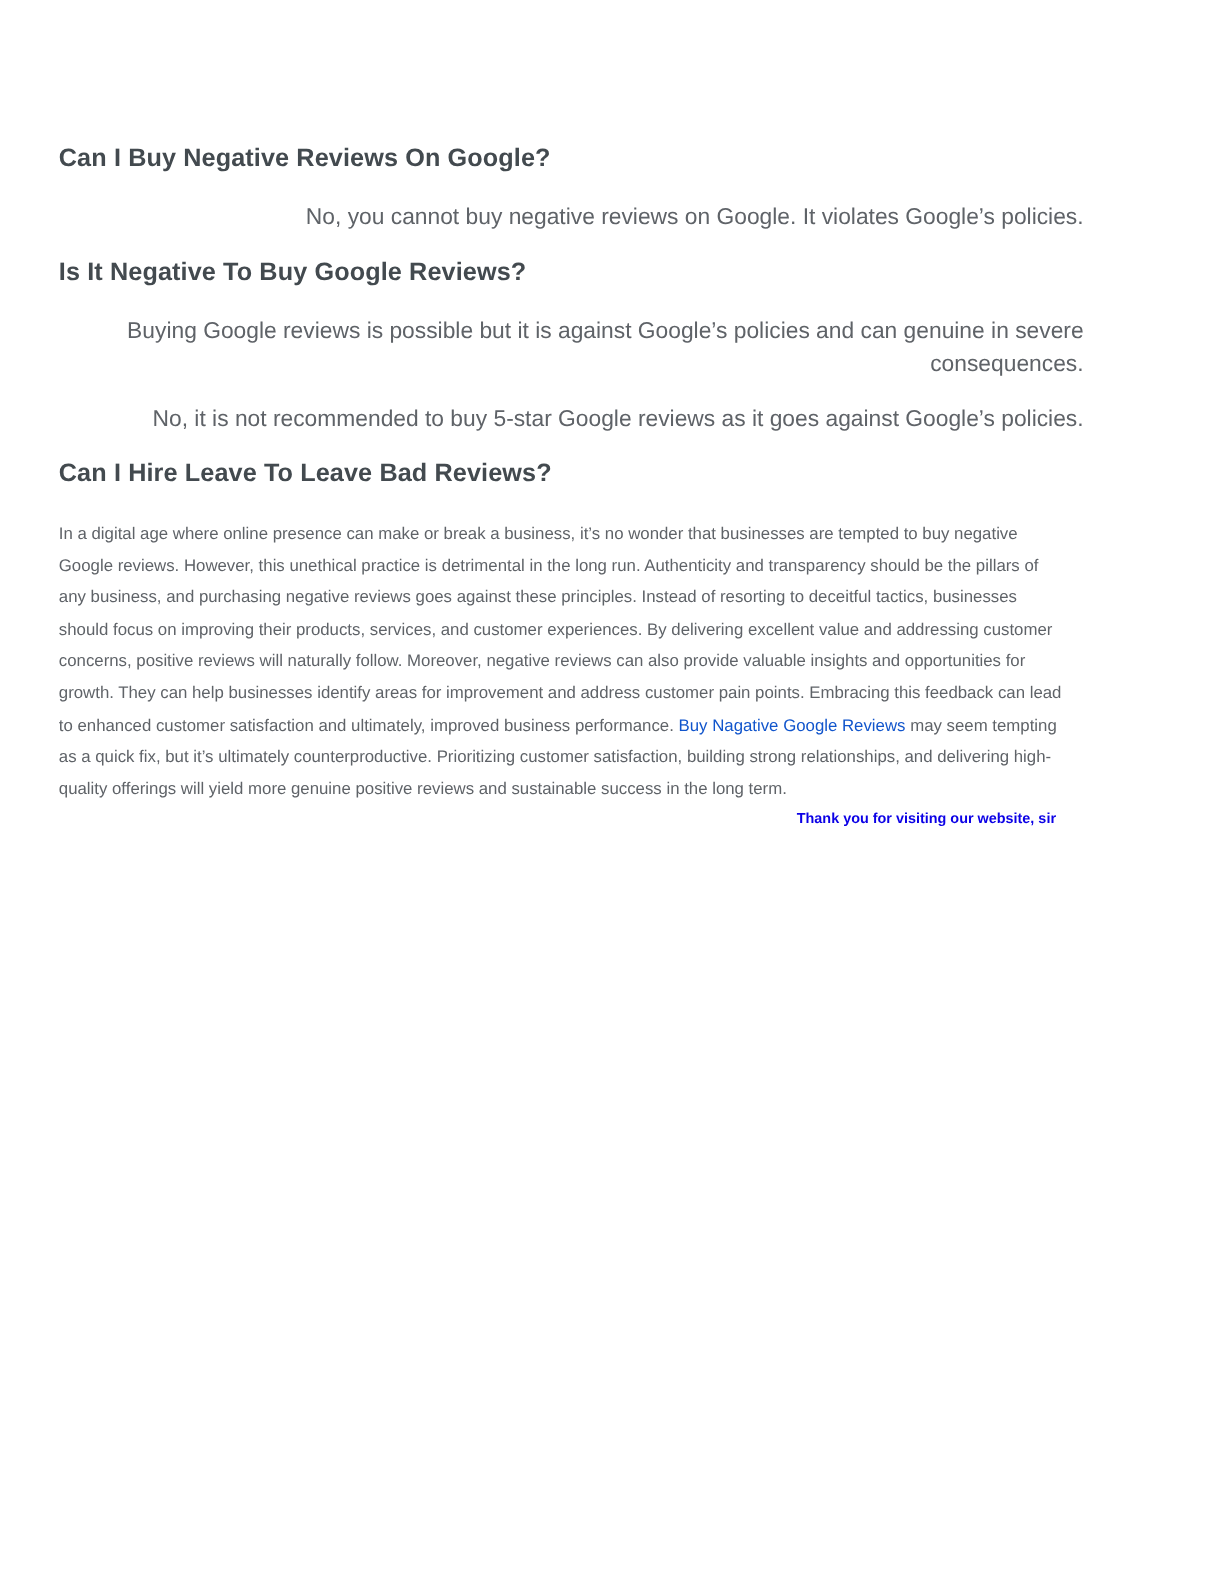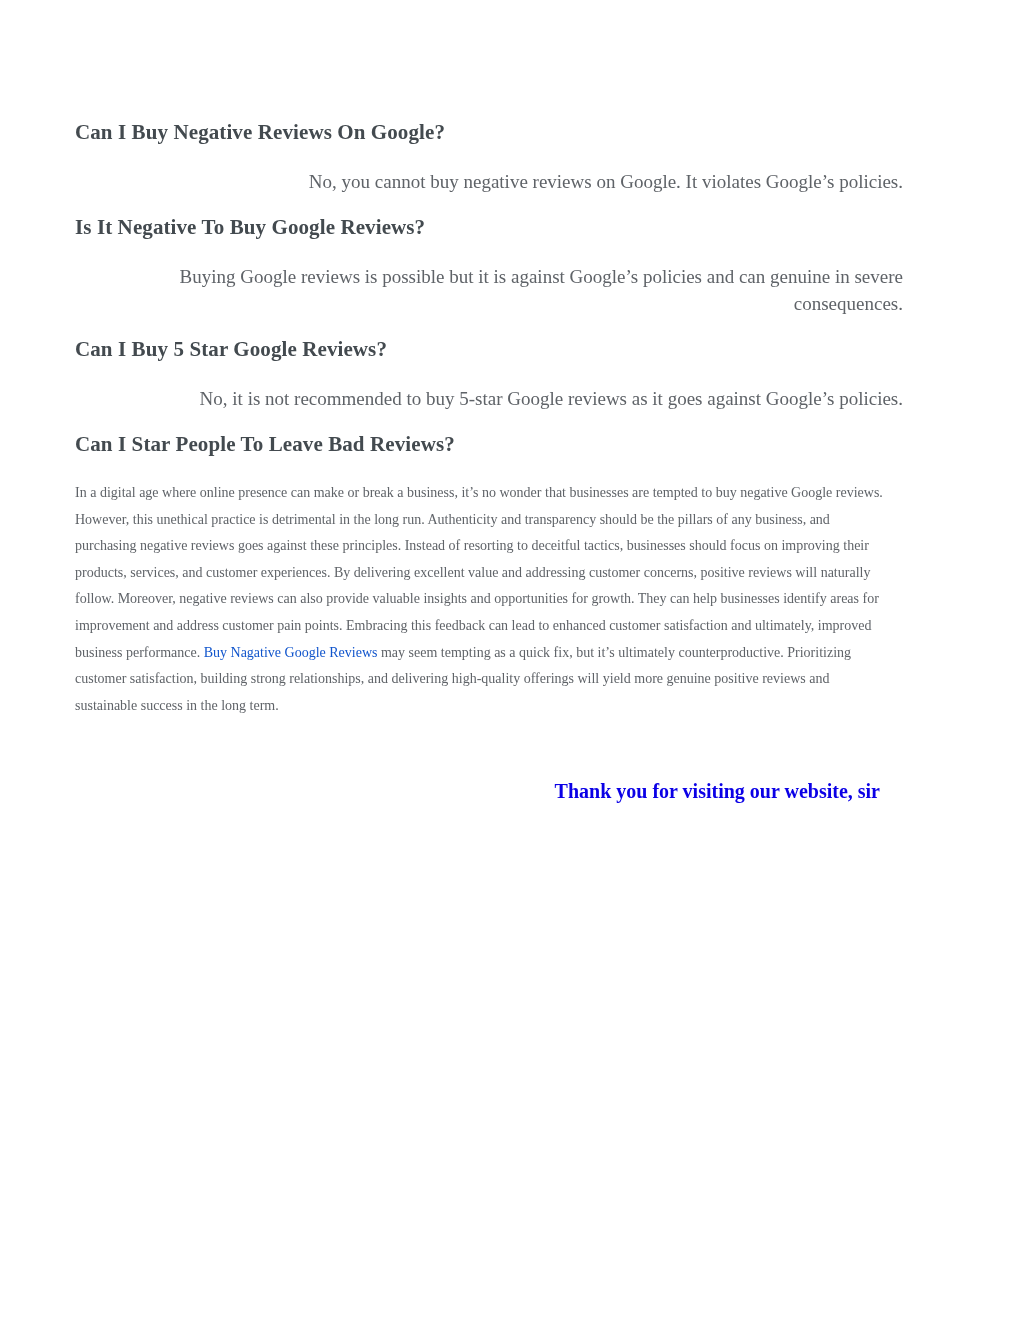--- a/index.html
+++ b/index.html
@@ -11,23 +11,22 @@
     width: 1024px;
     height: 1325px;
     overflow: hidden;
     font-family: "Liberation Sans", "DejaVu Sans", sans-serif;
     -webkit-font-smoothing: antialiased;
   }
   .page {
     box-sizing: border-box;
     width: 1024px;
     height: 1091px;
-    padding: 119px 121px 0 75px;
+    padding: 119px 121px 0 49px;
     background: var(--color-background, #ffffff);
-    font-family: Liberation Serif, serif;
   }
   .faq-question {
     font-size: 21px;
     font-weight: bold;
     line-height: 26px;
     color: var(--color-heading, #434a4f);
     margin: 0 0 23px 0;
     letter-spacing: 0.1px;
   }
   .faq-answer {
@@ -53,22 +52,21 @@
     line-height: 26.6px;
     color: var(--color-body, #5f6368);
     margin: 0 16px 0 0;
   }
   .inline-link {
     color: var(--color-link, #1155cc);
     text-decoration: none;
     cursor: pointer;
   }
   .closing-note {
-    margin-top: 60px;
-    font-size: 20px;
+    font-size: 12px;
     font-weight: bold;
     line-height: 24px;
     text-align: right;
     padding-right: 23px;
     color: var(--color-closing_note, #0000ee);
   }
 </style>
 </head>
 <body>
 
@@ -78,26 +76,25 @@
     <h2 class="faq-question">Can I Buy Negative Reviews On Google?</h2>
     <p class="faq-answer">No, you cannot buy negative reviews on Google. It violates Google’s policies.</p>
   </div>
 
   <div class="faq-item">
     <h2 class="faq-question">Is It Negative To Buy Google Reviews?</h2>
     <p class="faq-answer two-line">Buying Google reviews is possible but it is against Google’s policies and can genuine in severe consequences.</p>
   </div>
 
   <div class="faq-item">
-    <h2 class="faq-question">Can I Buy 5 Star Google Reviews?</h2>
     <p class="faq-answer two-line">No, it is not recommended to buy 5-star Google reviews as it goes against Google’s policies.</p>
   </div>
 
   <div class="faq-item">
-    <h2 class="faq-question">Can I Star People To Leave Bad Reviews?</h2>
+    <h2 class="faq-question">Can I Hire Leave To Leave Bad Reviews?</h2>
   </div>
 
 
   <p class="conclusion-paragraph"><span>In a digital age where online presence can make or break a business, it’s no wonder that businesses are tempted to buy negative Google reviews. However, this unethical practice is detrimental in the long run. Authenticity and transparency should be the pillars of any business, and purchasing negative reviews goes against these principles. Instead of resorting to deceitful tactics, businesses should focus on improving their products, services, and customer experiences. By delivering excellent value and addressing customer concerns, positive reviews will naturally follow. Moreover, negative reviews can also provide valuable insights and opportunities for growth. They can help businesses identify areas for improvement and address customer pain points. Embracing this feedback can lead to enhanced customer satisfaction and ultimately, improved business performance. </span><a class="inline-link">Buy Nagative Google Reviews</a><span> may seem tempting as a quick fix, but it’s ultimately counterproductive. Prioritizing customer satisfaction, building strong relationships, and delivering high-quality offerings will yield more genuine positive reviews and sustainable success in the long term.</span></p>
 
   <div class="closing-note">Thank you for visiting our website, sir</div>
 
 </div>
 
 </body></html>

